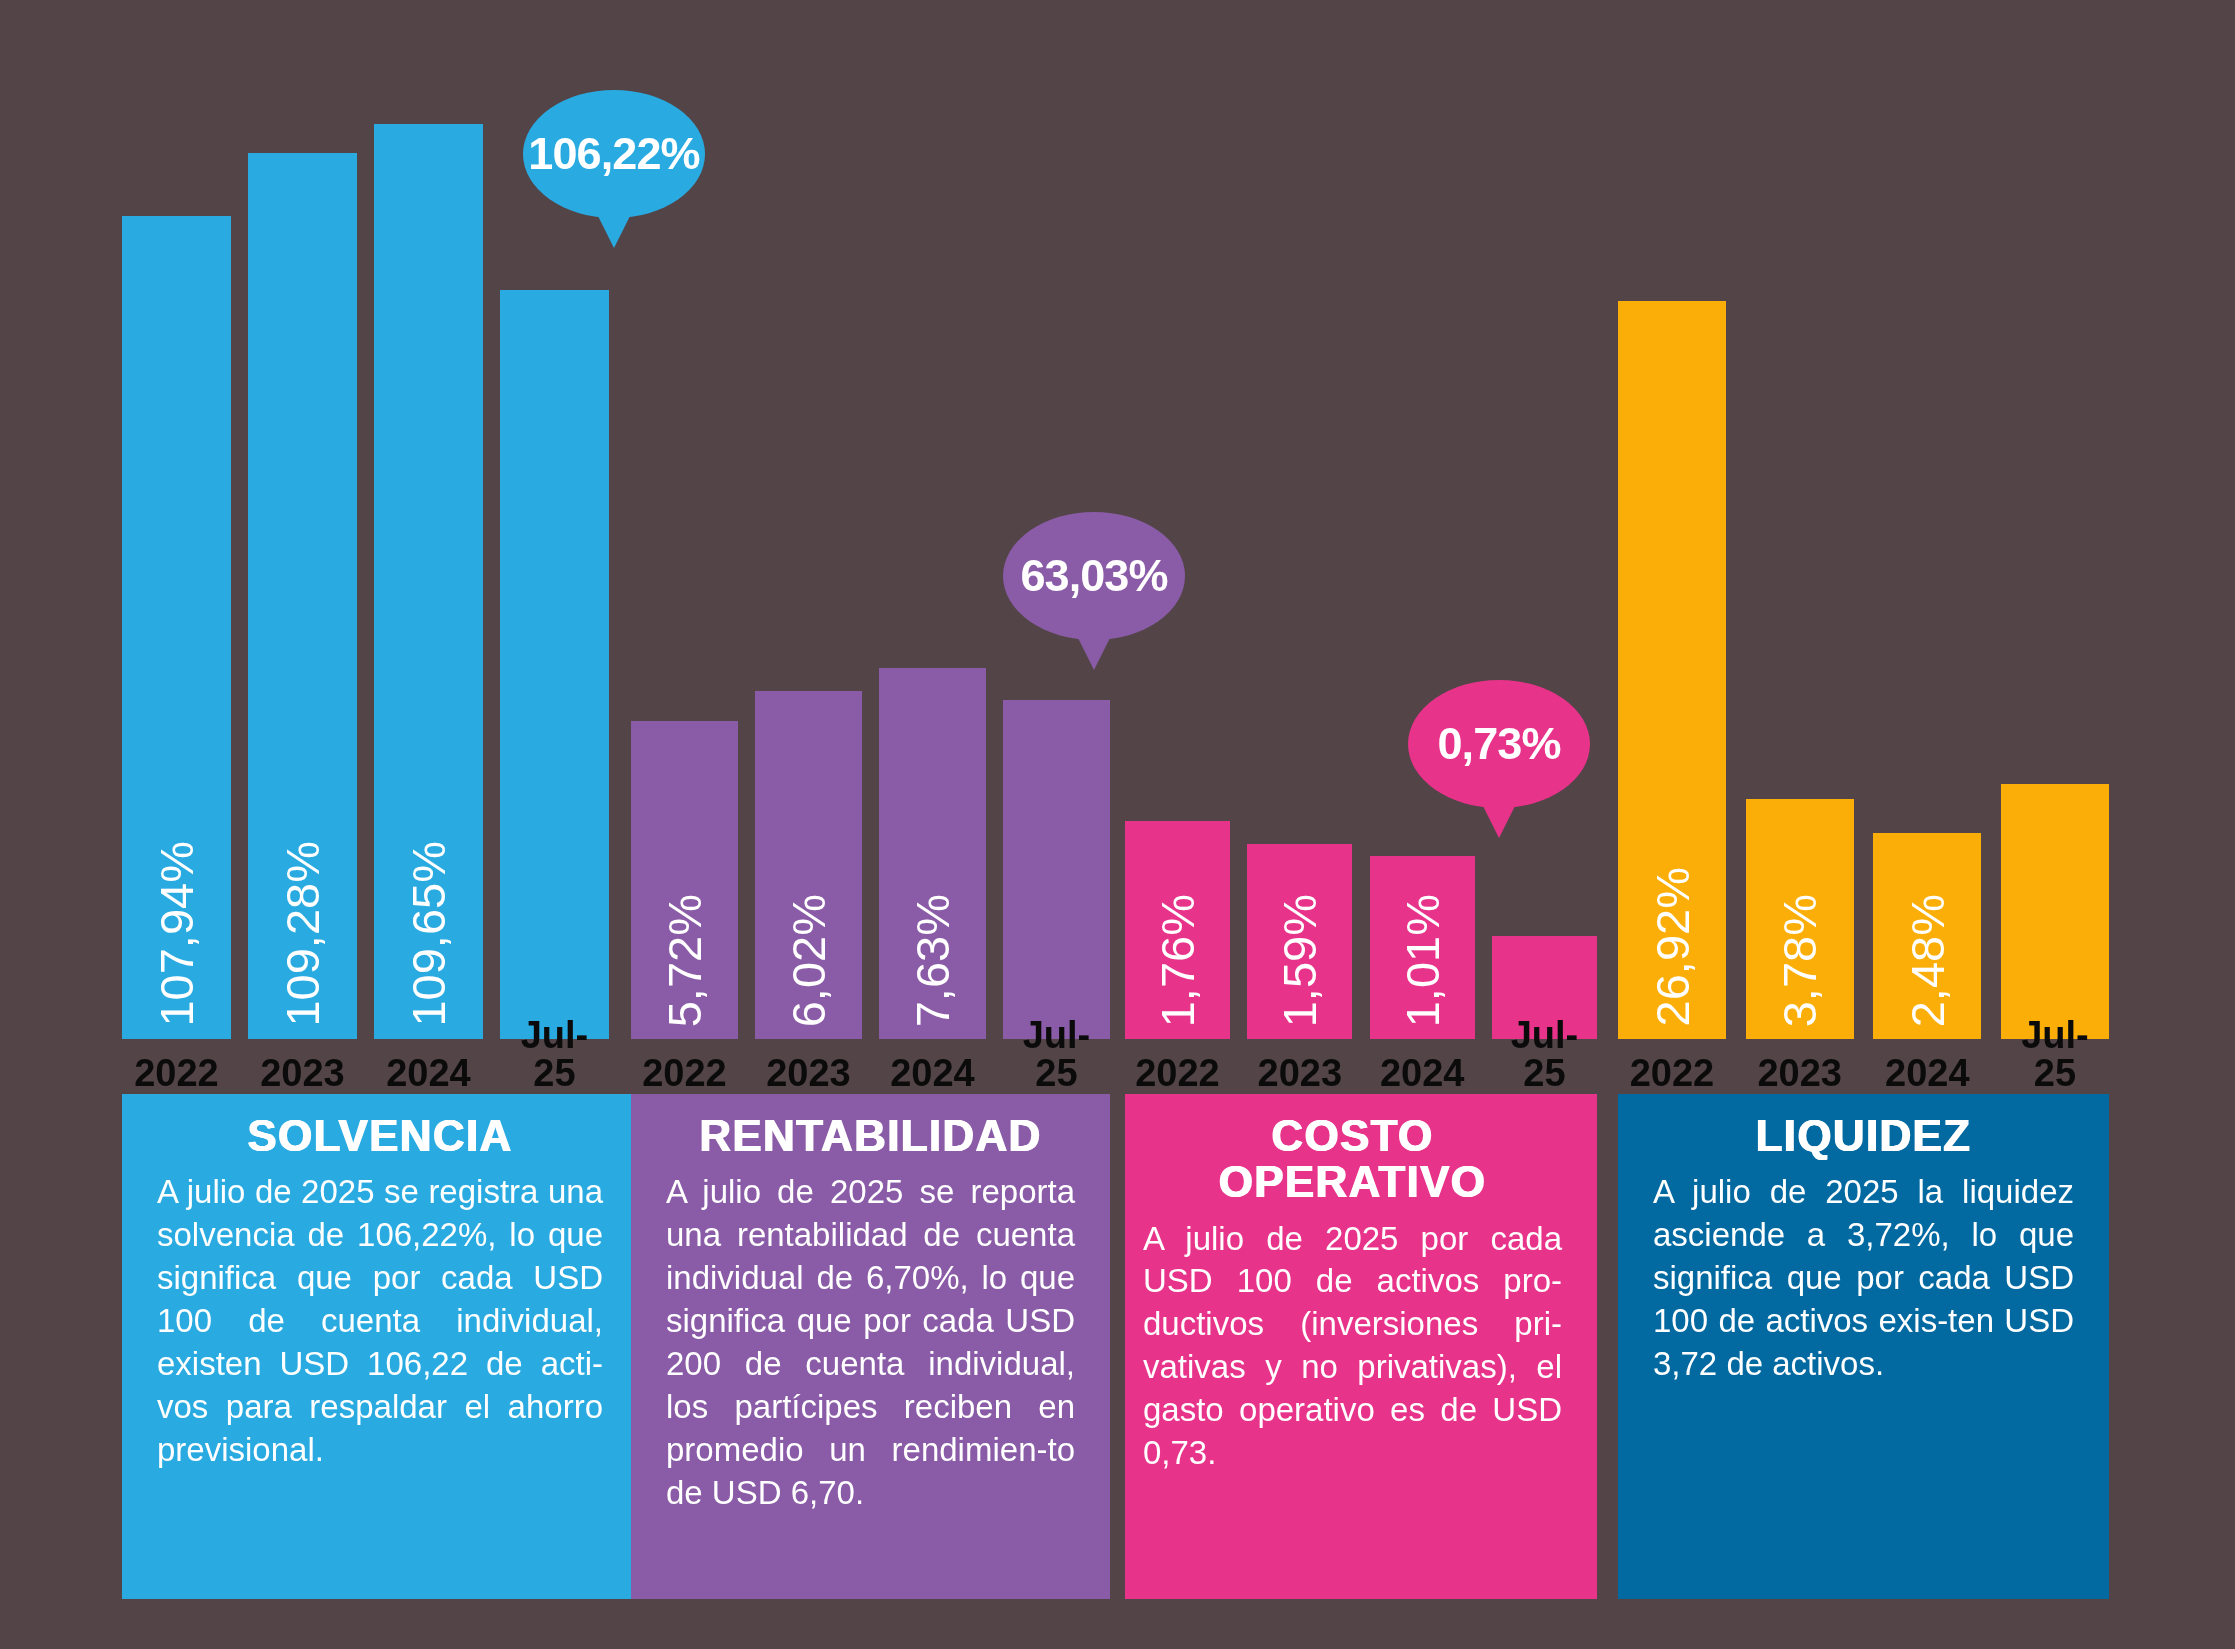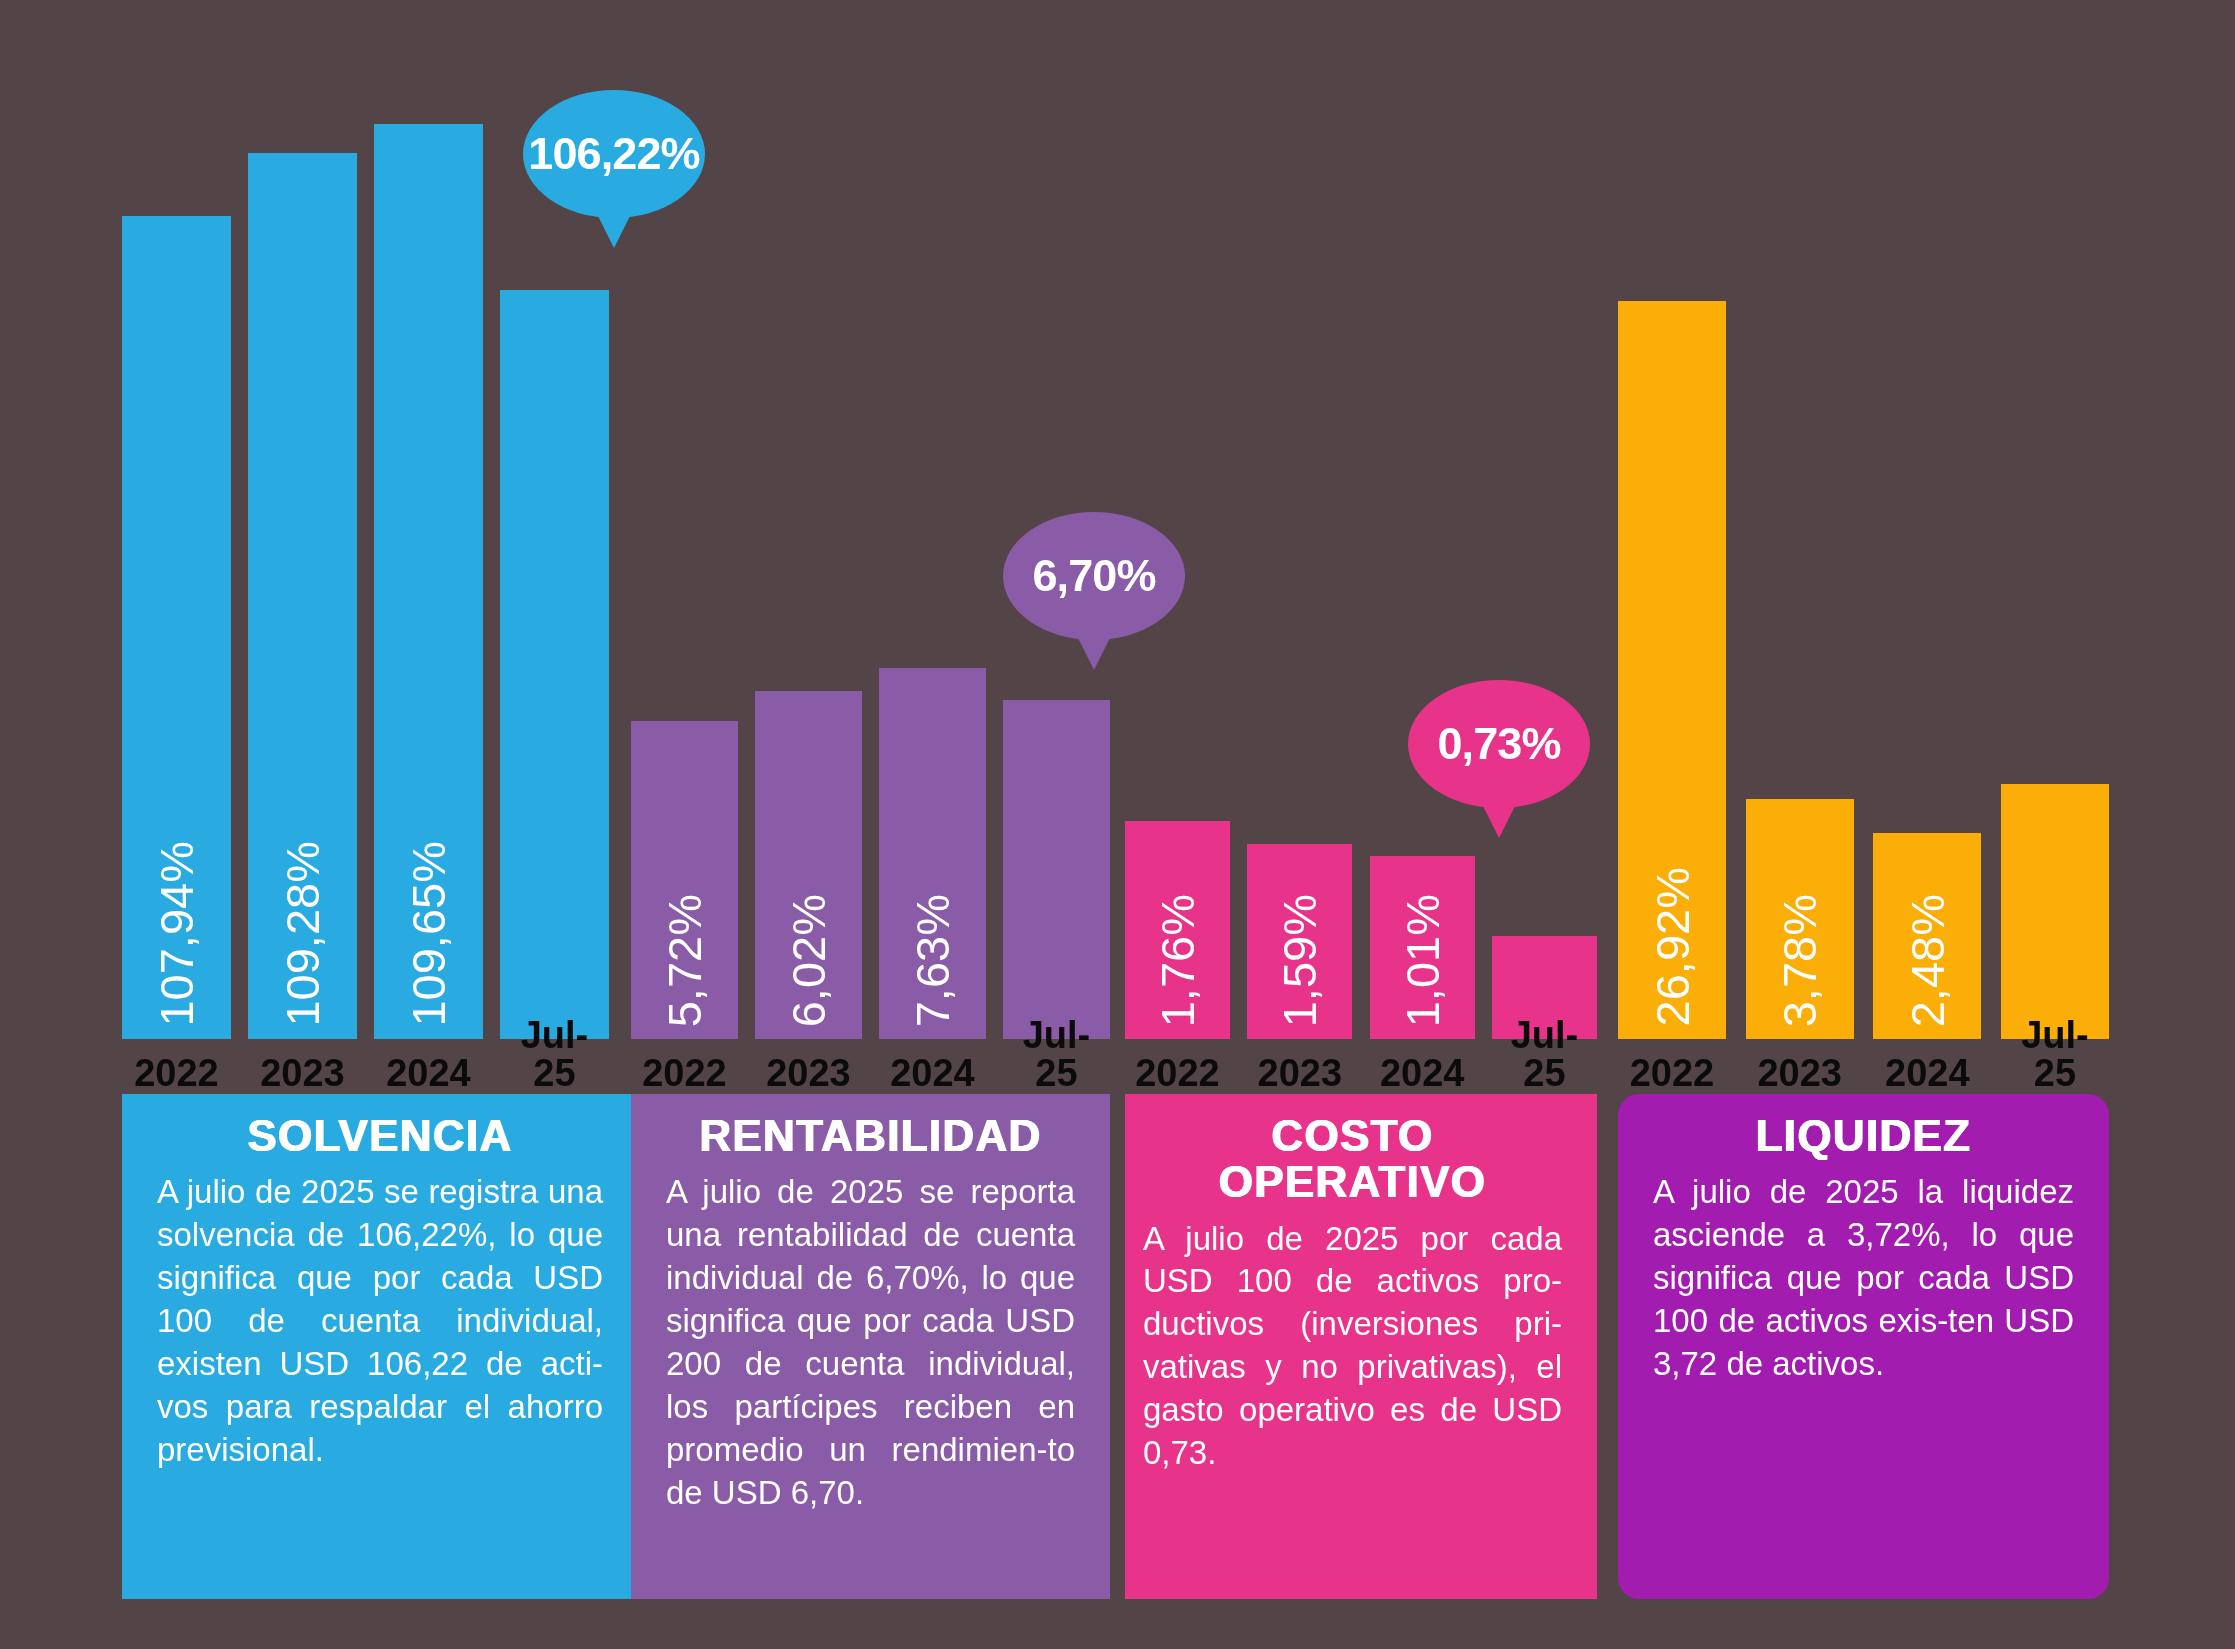--- a/index.html
+++ b/index.html
@@ -310,21 +310,21 @@
       <div class="tick" style="width:108px;">2024</div>
       <div class="tick" style="width:108px;">Jul-25</div>
     </div>
   </div>
 
   <div class="callout" style="left:523px;top:90px;background:#29ABE2;color:#29ABE2;">
     <span>106,22%</span>
   </div>
 
   <div class="callout" style="left:1003px;top:512px;background:#8A5BA6;color:#8A5BA6;">
-    <span>6,70%</span>
+    <span>63,03%</span>
   </div>
 
   <div class="callout" style="left:1408px;top:680px;background:#E8338A;color:#E8338A;">
     <span>0,73%</span>
   </div>
 
 
   <div class="panel" style="left:122px;width:516px;background:#29ABE2;">
     <div class="panel-title">SOLVENCIA</div>
     <p class="panel-body">A julio de 2025 se registra una solvencia de 106,22%, lo que significa que por cada USD 100 de cuenta individual, existen USD 106,22 de acti-vos para respaldar el ahorro previsional.</p>
@@ -333,19 +333,19 @@
   <div class="panel" style="left:631px;width:479px;background:#8A5BA6;">
     <div class="panel-title">RENTABILIDAD</div>
     <p class="panel-body">A julio de 2025 se reporta una rentabilidad de cuenta individual de 6,70%, lo que significa que por cada USD 200 de cuenta individual, los partícipes reciben en promedio un rendimien-to de USD  6,70.</p>
   </div>
 
   <div class="panel" style="left:1125px;width:472px;background:#E8338A;padding-left:6px;">
     <div class="panel-title">COSTO OPERATIVO</div>
     <p class="panel-body">A julio de 2025 por cada USD 100 de activos pro-ductivos (inversiones pri-vativas y no privativas), el gasto operativo es de USD 0,73.</p>
   </div>
 
-  <div class="panel" style="left:1618px;width:491px;background:#a21caf;border-radius:21px;">
+  <div class="panel" style="left:1618px;width:491px;background:#0369a1;">
     <div class="panel-title">LIQUIDEZ</div>
     <p class="panel-body">A julio de 2025 la liquidez asciende a 3,72%, lo que significa que por cada USD 100 de activos exis-ten USD 3,72 de activos.</p>
   </div>
 
 </div>
 
 
 </body></html>

